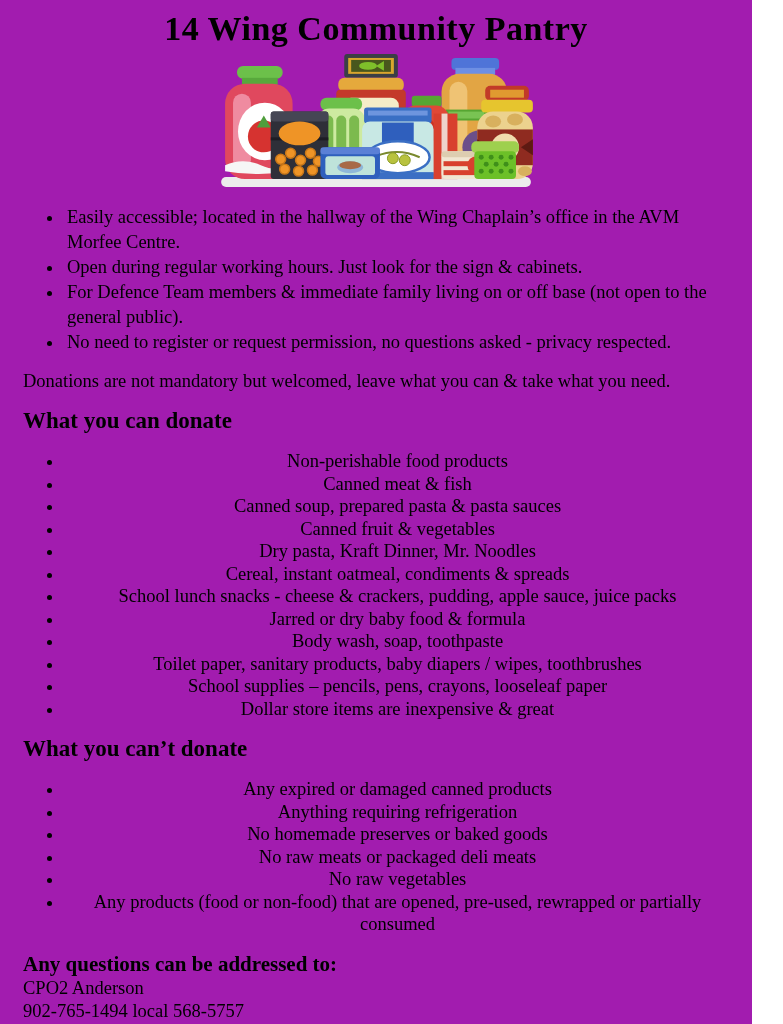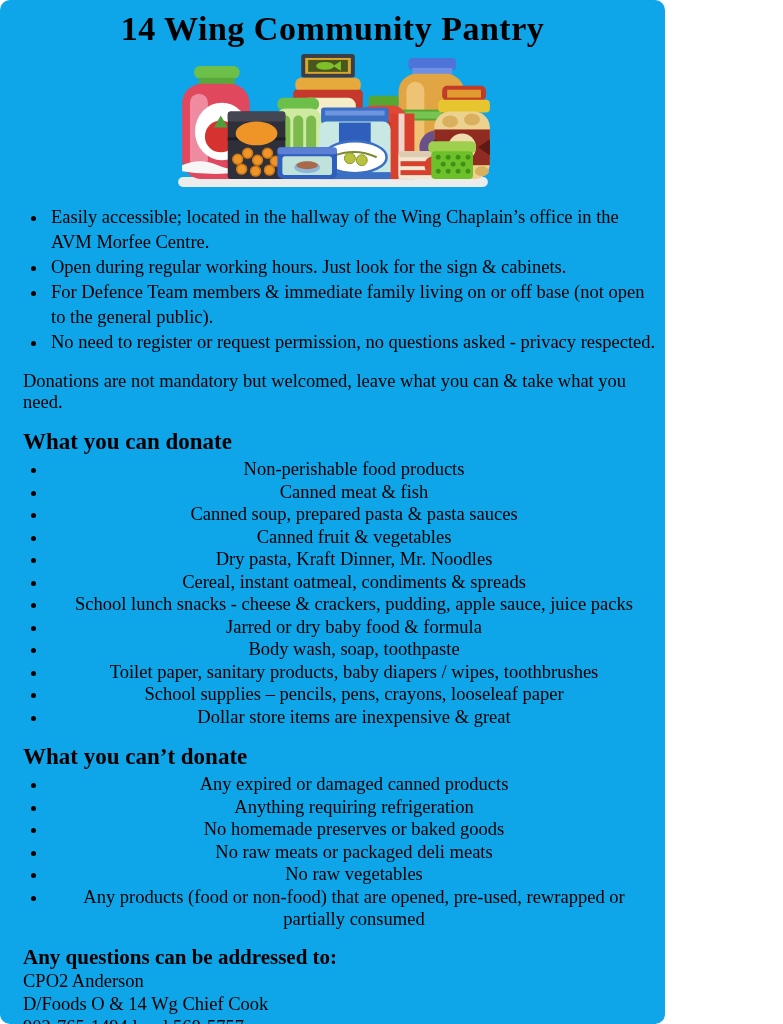--- a/index.html
+++ b/index.html
@@ -1,28 +1,28 @@
 <!DOCTYPE html>
 <html><head>
 <meta charset="utf-8">
 <style>
   html,body { margin:0; padding:0; background:#ffffff; }
   .page {
-    width:665px; height:1024px; box-sizing:border-box;
+    width:752px; height:1024px; box-sizing:border-box;
     padding:0 8px 0 23px; overflow:hidden;
     font-family:"Liberation Serif","DejaVu Serif",serif;
-    color:#000; background:#0ea5e9;border-radius:10px;
+    color:#000; background:#a21caf;
   }
   .title {
     font-size:34px; font-weight:bold; text-align:center;
     margin:10px 15px 4px 0; letter-spacing:0.5px;
   }
   .illo { text-align:center; margin:0 15px 4px 0; }
   .illo svg { display:inline-block; }
-  ul { margin:0; padding:0 0 0 25px; list-style:disc outside; }
+  ul { margin:16px; padding:0 0 0 25px; list-style:disc outside; }
   ul.intro { margin-top:10px; }
   ul.intro li { font-size:18.5px; line-height:25px; padding-left:3px; }
   ul.items li { font-size:18.5px; line-height:22.5px; padding-left:3px;text-align:center; }
   .note { font-weight:normal; font-size:18.5px; margin:16px 0 0; }
   h2.section { font-size:23px; font-weight:bold; margin:16px 0 3px; }
   .contact-heading { font-size:21px; font-weight:bold; margin:14px 0 0; }
   .contact-line { font-size:18.5px; line-height:23px; margin:0; }
 </style>
 </head>
 <body>
@@ -201,16 +201,15 @@
       <li>Any expired or damaged canned products</li>
       <li>Anything requiring refrigeration</li>
       <li>No homemade preserves or baked goods</li>
       <li>No raw meats or packaged deli meats</li>
       <li>No raw vegetables</li>
       <li>Any products (food or non-food) that are opened, pre-used, rewrapped or partially consumed</li>
     </ul>
 
   <h2 class="contact-heading">Any questions can be addressed to:</h2>
   <p class="contact-line">CPO2 Anderson</p>
-  <p class="contact-line">D/Foods O &amp; 14 Wg Chief Cook</p>
   <p class="contact-line">902-765-1494 local 568-5757</p>
 
 </div>
 
 </body></html>

